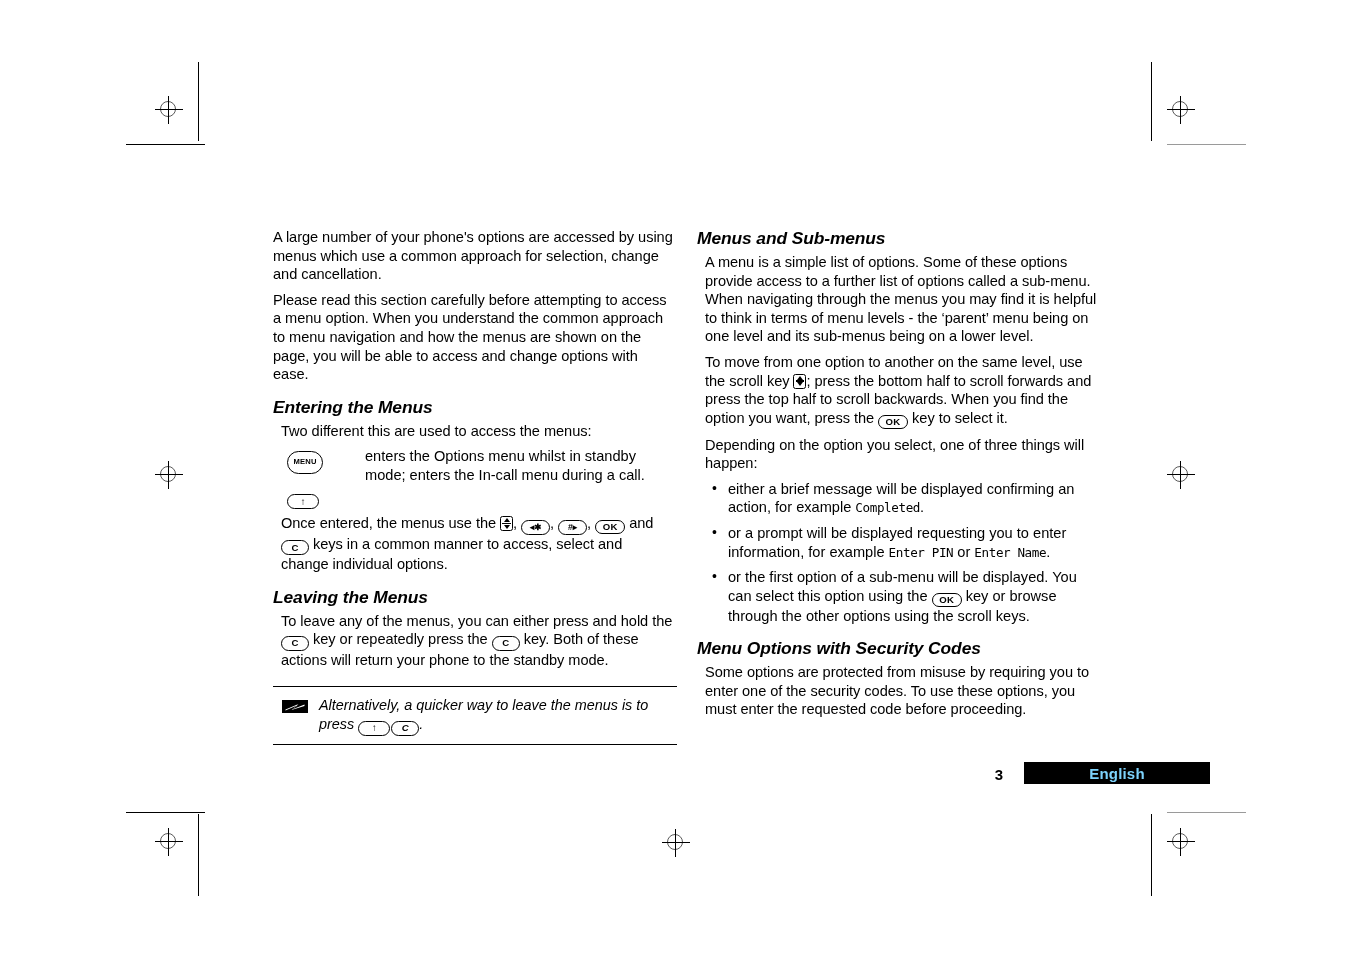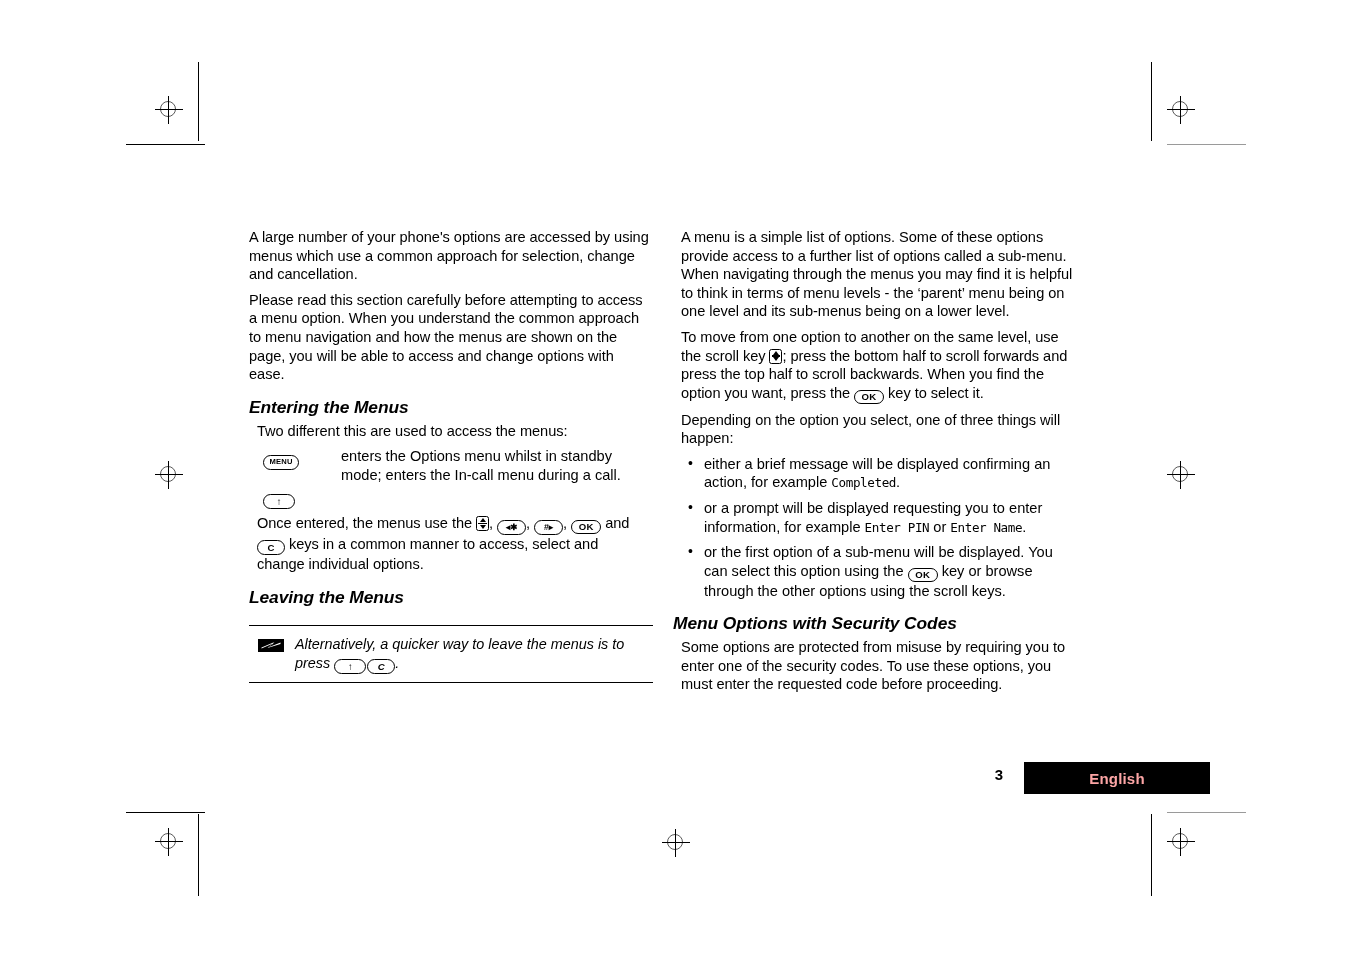--- a/index.html
+++ b/index.html
@@ -50,20 +50,21 @@
 
   
   .page {
     position: absolute;
     left: 0; top: 0;
     width: 1351px; height: 954px;
   }
   .col {
     position: absolute;
     width: 400px;
+    margin-left: 24px;
   }
   .col-left  { left: 249px; top: 228px; }
   .col-right { left: 673px; top: 228px; }
 
   p.body {
     margin: 0 0 7px 0;
     font-size: 14.6px;
     line-height: 18.6px;
     letter-spacing: -0.05px;
   }
@@ -107,21 +108,21 @@
     border: 1.4px solid #000;
     border-radius: 999px;
     box-sizing: border-box;
     vertical-align: -2px;
     font-family: "Liberation Sans", sans-serif;
     font-weight: bold;
     background: #fff;
     line-height: 1;
     white-space: nowrap;
   }
-  .key.k-menu { height: 15px; min-width: 36px; padding: 0 4px; font-size: 7.6px; letter-spacing: 0.2px; }
+  .key.k-menu { height: 23px; min-width: 36px; padding: 0 4px; font-size: 7.6px; letter-spacing: 0.2px; }
   .key.k-up   { height: 15px; min-width: 32px; padding: 0 4px; font-size: 10px; }
   .key.k-ok   { height: 14px; min-width: 30px; padding: 0 4px; font-size: 9.6px; letter-spacing: 0.3px; }
   .key.k-c    { height: 15px; min-width: 28px; padding: 0 4px; font-size: 9.6px; }
   .key.k-star { height: 15px; min-width: 29px; padding: 0 3px; font-size: 8.6px; }
   .key.k-hash { height: 15px; min-width: 29px; padding: 0 3px; font-size: 8.6px; }
 
   
   .key-scroll {
     display: inline-block;
     position: relative;
@@ -225,23 +226,23 @@
     left: 0; top: 4px;
     width: 28px;
     text-align: center;
     font-size: 15px;
     font-weight: bold;
   }
   .langbar {
     position: absolute;
     left: 39px; top: 0;
     width: 186px;
-    height: 32px;
-    background: #000;
-    color: #fca5a5;
+    height: 22px;
+    background: #000;
+    color: #7dd3fc;
     display: flex;
     align-items: center;
     justify-content: center;
     font-size: 15px;
     font-weight: bold;
     letter-spacing: 0.2px;
   }
 </style>
 </head>
 <body>
@@ -315,36 +316,40 @@
             <span class="key k-up">↑</span>
           </div>
         </div>
       </div>
 
       <p class="body"><span>Once entered, the menus use the </span><span class="key-scroll"><span class="tri up"></span><span class="bar"></span><span class="tri down"></span></span><span>, </span><span class="key k-star">◂✱</span><span>, </span><span class="key k-hash">#▸</span><span>, </span><span class="key k-ok">OK</span><span> and </span><span class="key k-c">C</span><span> keys in a common manner to access, select and change individual options.</span></p>
     </div>
 
     <h2 class="sec">Leaving the Menus</h2>
 
+    <div class="para-indent">
+      <p class="body"><span>To leave any of the menus, you can either press and hold the </span><span class="key k-c">C</span><span> key or repeatedly press the </span><span class="key k-c">C</span><span> key. Both of these actions will return your phone to the standby mode.</span></p>
+    </div>
 
     <div class="notebox">
       <div class="noteinner">
         <div class="note-icon">
           <svg class="zig" viewBox="0 0 20 8" xmlns="http://www.w3.org/2000/svg" aria-hidden="true">
             <path d="M0.5 6.6 L13.5 1.1 L7.0 6.6 L19.5 1.4 L19.5 3.0 L6.5 7.0 L13.0 2.0 L0.5 7.6 Z" fill="#ffffff"></path>
           </svg>
         </div>
         <div class="note-text"><span>Alternatively, a quicker way to leave the menus is to press </span><span class="key k-up">↑</span><span class="key k-c" style="margin-left:1px;">C</span><span>.</span></div>
       </div>
     </div>
 
   </div>
 
   <div class="col col-right">
 
+    <h2 class="sec first">Menus and Sub-menus</h2>
     <div class="para-indent">
       <p class="body">A menu is a simple list of options. Some of these options provide access to a further list of options called a sub-menu. When navigating through the menus you may find it is helpful to think in terms of menu levels - the ‘parent’ menu being on one level and its sub-menus being on a lower level.</p>
     </div>
 
     <div class="para-indent">
       <p class="body"><span>To move from one option to another on the same level, use the scroll key </span><span class="key-scroll"><span class="tri up"></span><span class="bar"></span><span class="tri down"></span></span><span>; press the bottom half to scroll forwards and press the top half to scroll backwards. When you find the option you want, press the </span><span class="key k-ok">OK</span><span> key to select it.</span></p>
 
       <p class="body">Depending on the option you select, one of three things will happen:</p>
 
       <ul class="bullets">

